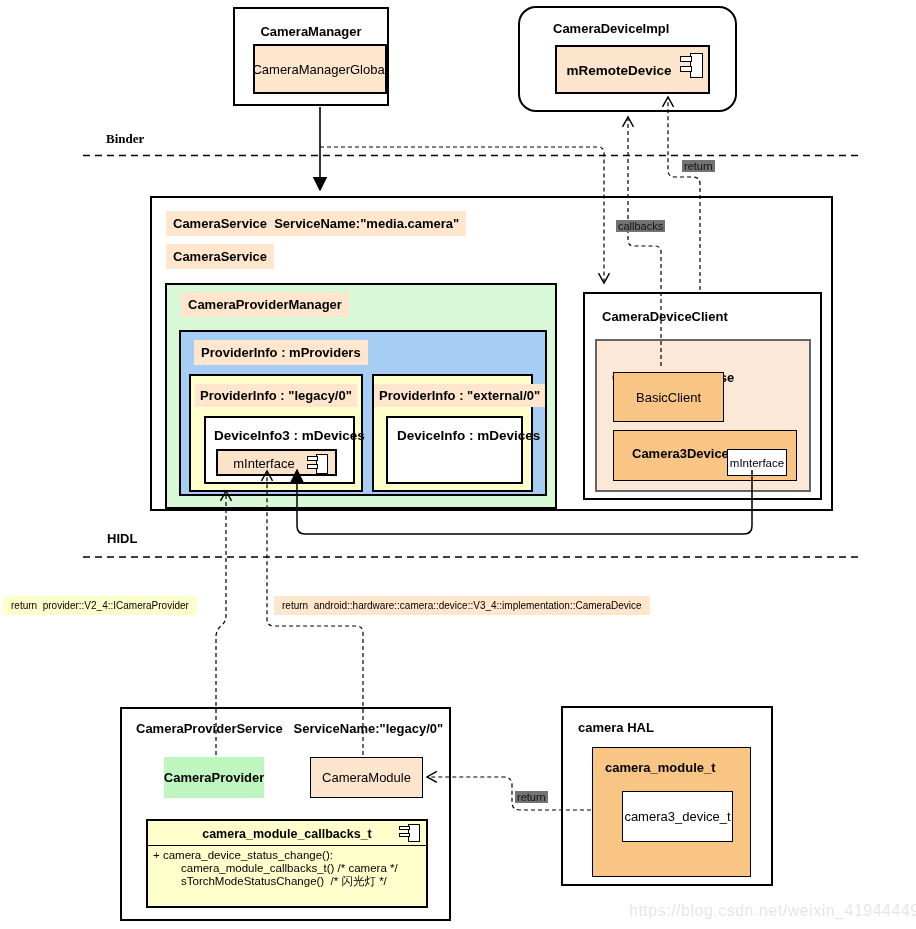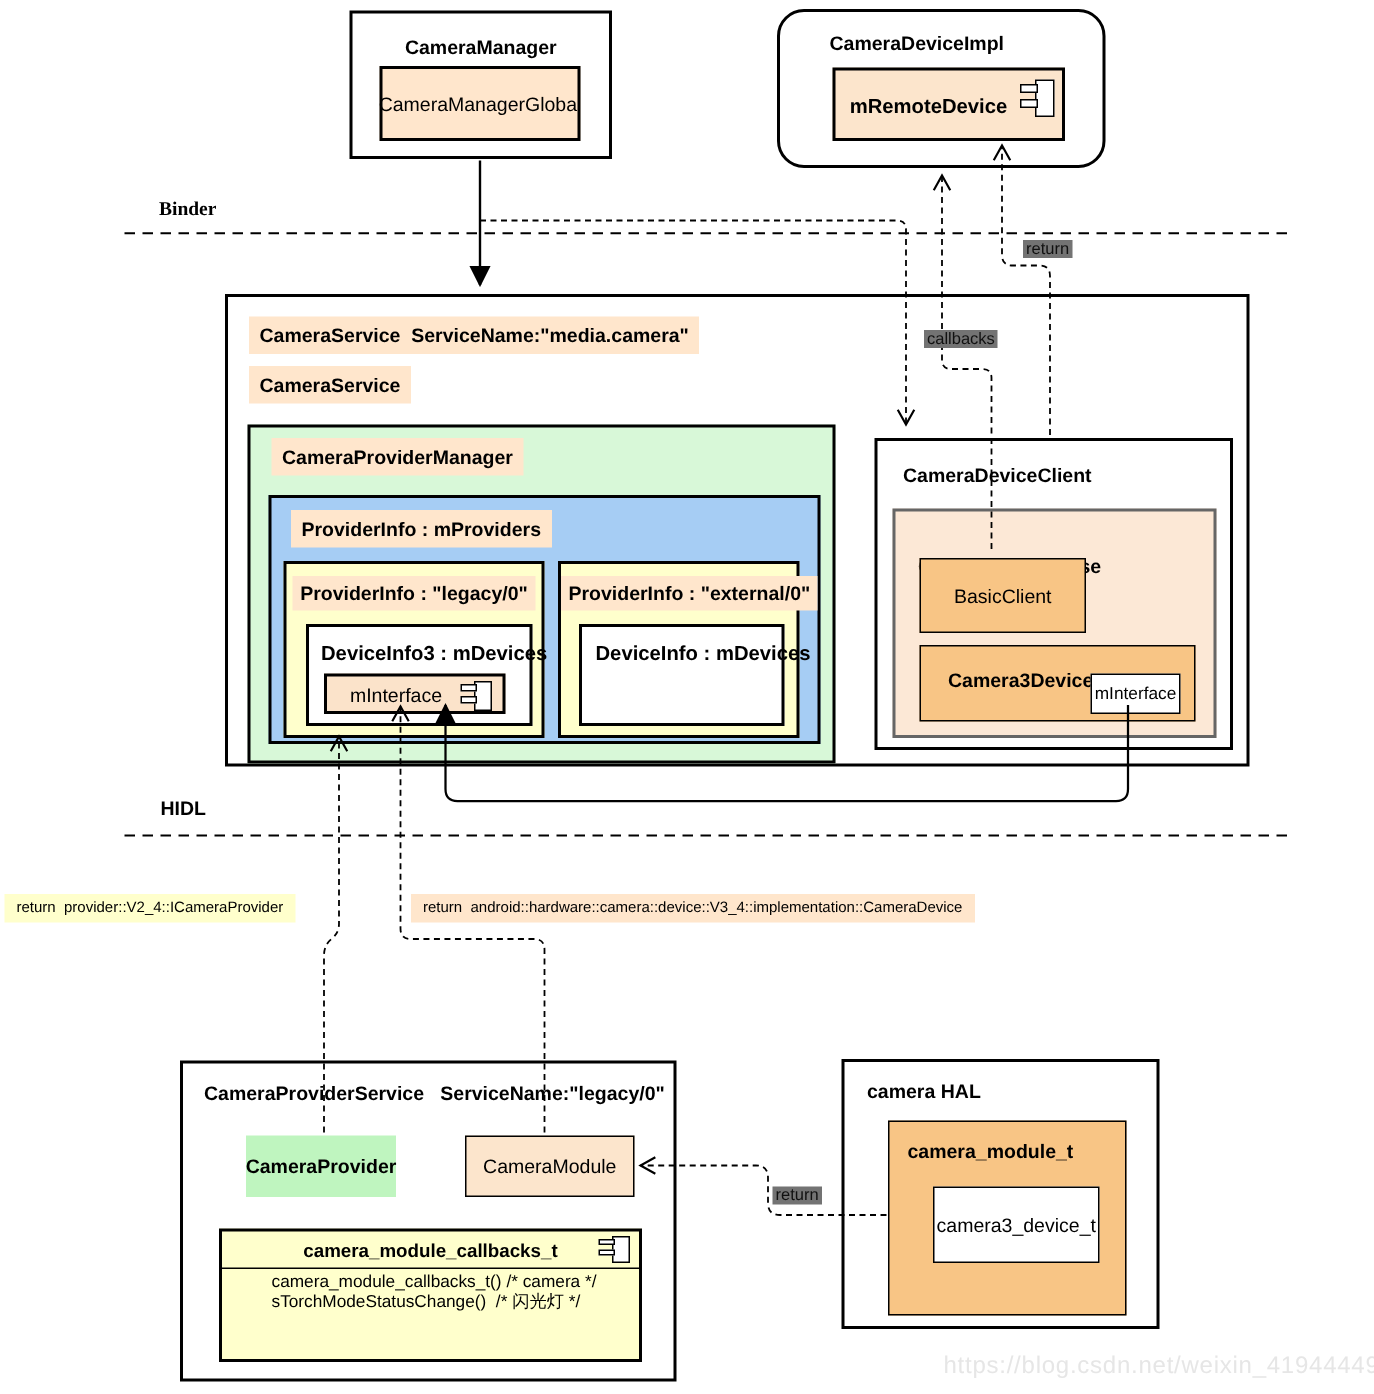--- a/index.html
+++ b/index.html
@@ -26,21 +26,21 @@
   .cls-body{position:absolute;left:0;right:0;top:25px;font-size:11.5px;line-height:12.8px;padding:3px 5px;}
   .cls-body .ind{padding-left:28px;display:block;}
   .cls-body span{display:block;white-space:pre;}
   .watermark{position:absolute;font-size:16px;color:#E6E6E6;letter-spacing:0.5px;}
 </style>
 </head>
 <body>
 
 <div id="canvas">
 
-  <div class="box" style="left:233px;top:7px;width:175px;height:99px;">
+  <div class="box" style="left:233px;top:7px;width:156px;height:99px;">
     <div class="ttl" style="left:0;right:0;top:15px;text-align:center;">CameraManager</div>
     <div class="box center" style="left:18px;top:35px;width:134px;height:50px;background:#FFE6CC;border-width:2px;font-size:13px;">CameraManagerGlobal</div>
   </div>
 
   <div class="box" style="left:518px;top:6px;width:219px;height:106px;border-radius:18px;">
     <div class="ttl" style="left:33px;top:13px;">CameraDeviceImpl</div>
     <div class="box" style="left:35px;top:37px;width:155px;height:49px;background:#FCE5CC;">
       <div class="abs bold" style="left:0;top:16px;width:124px;text-align:center;font-size:13.5px;">mRemoteDevice</div>
       <div class="comp-icon" style="left:123px;top:6px;width:23px;height:25px;">
         <span class="cbody"></span>
@@ -114,20 +114,21 @@
 
     <div class="box" style="left:24px;top:110px;width:282px;height:89px;background:#FFFFCC;">
       <div class="abs bold" style="left:0;right:0;top:6px;text-align:center;font-size:12.5px;">camera_module_callbacks_t</div>
       <div class="comp-icon" style="left:251px;top:3px;width:21px;height:18px;">
         <span class="cbody"></span>
           <span class="ctab t1"></span>
           <span class="ctab t2"></span>
       </div>
       <div class="abs" style="left:0;right:0;top:24px;border-top:1.5px solid #000;"></div>
       <div class="cls-body">
+        <span>+ camera_device_status_change():</span>
         <span class="ind">camera_module_callbacks_t() /* camera */</span>
         <span class="ind">sTorchModeStatusChange()  /* 闪光灯 */</span>
       </div>
     </div>
   </div>
 
   <div class="box" style="left:561px;top:706px;width:212px;height:180px;">
     <div class="ttl" style="left:15px;top:12px;">camera HAL</div>
     <div class="box" style="left:29px;top:39px;width:159px;height:130px;background:#F8C585;border-width:1.5px;">
       <div class="ttl" style="left:12px;top:12px;">camera_module_t</div>

